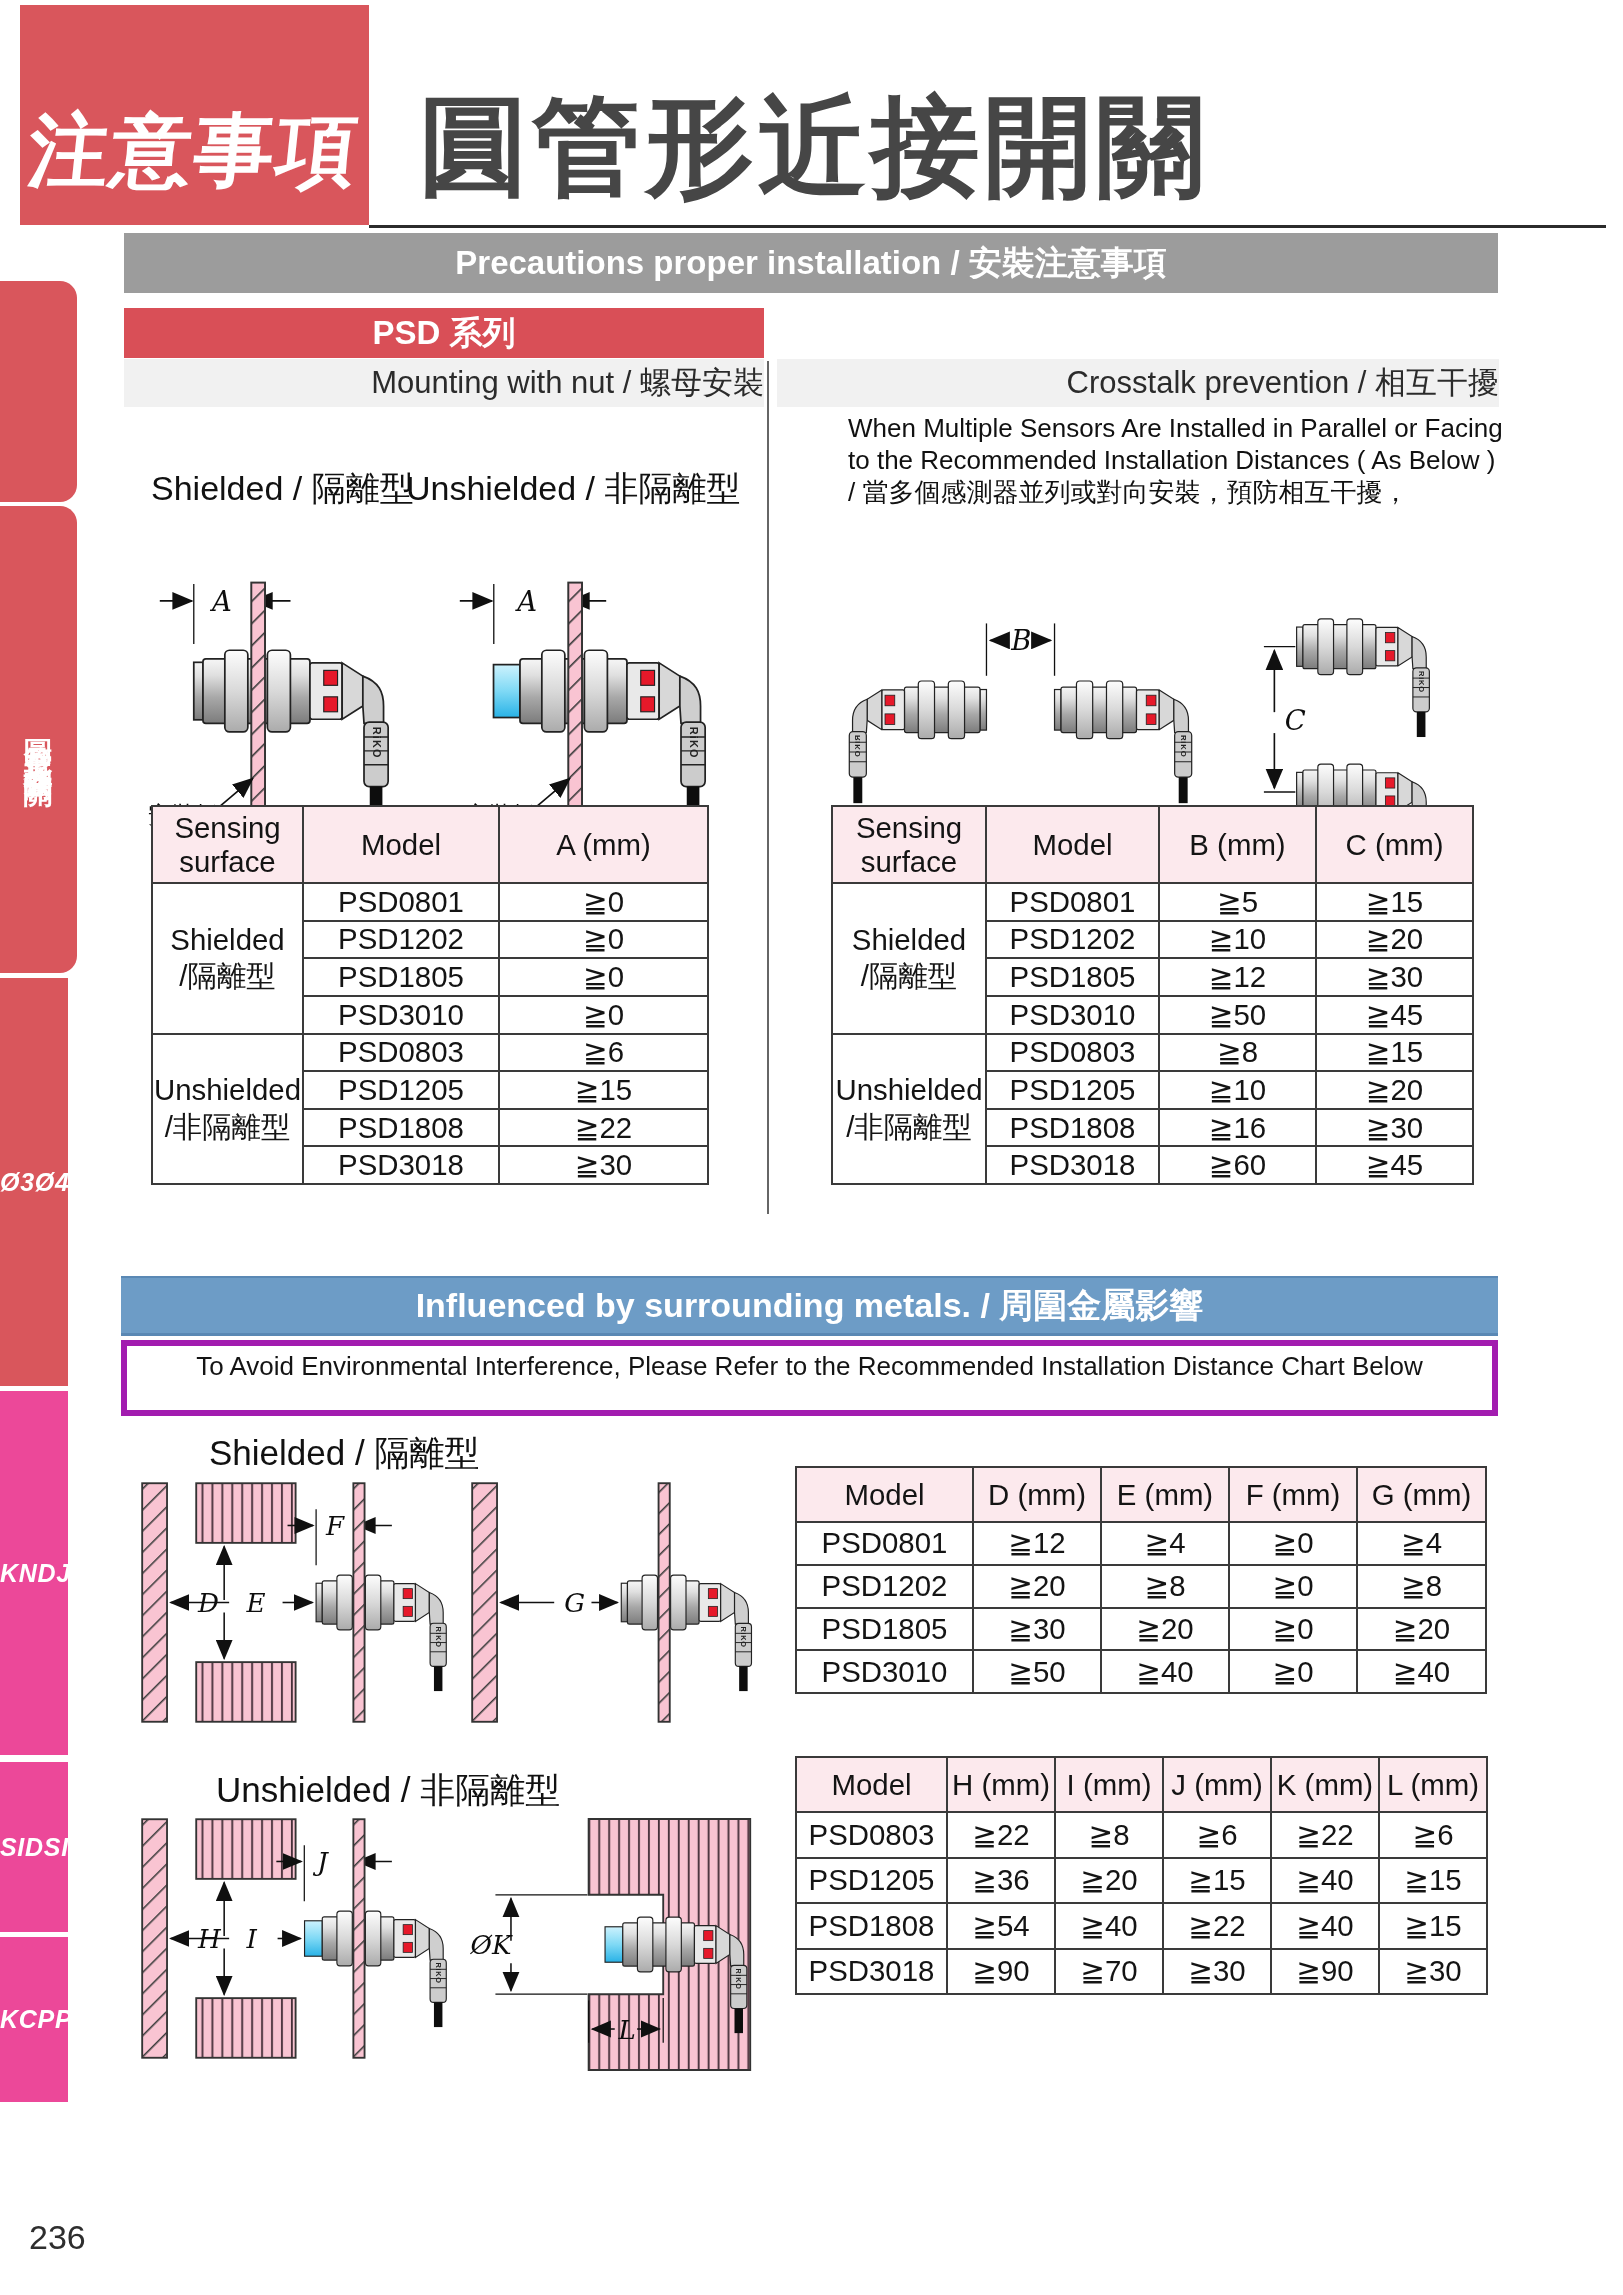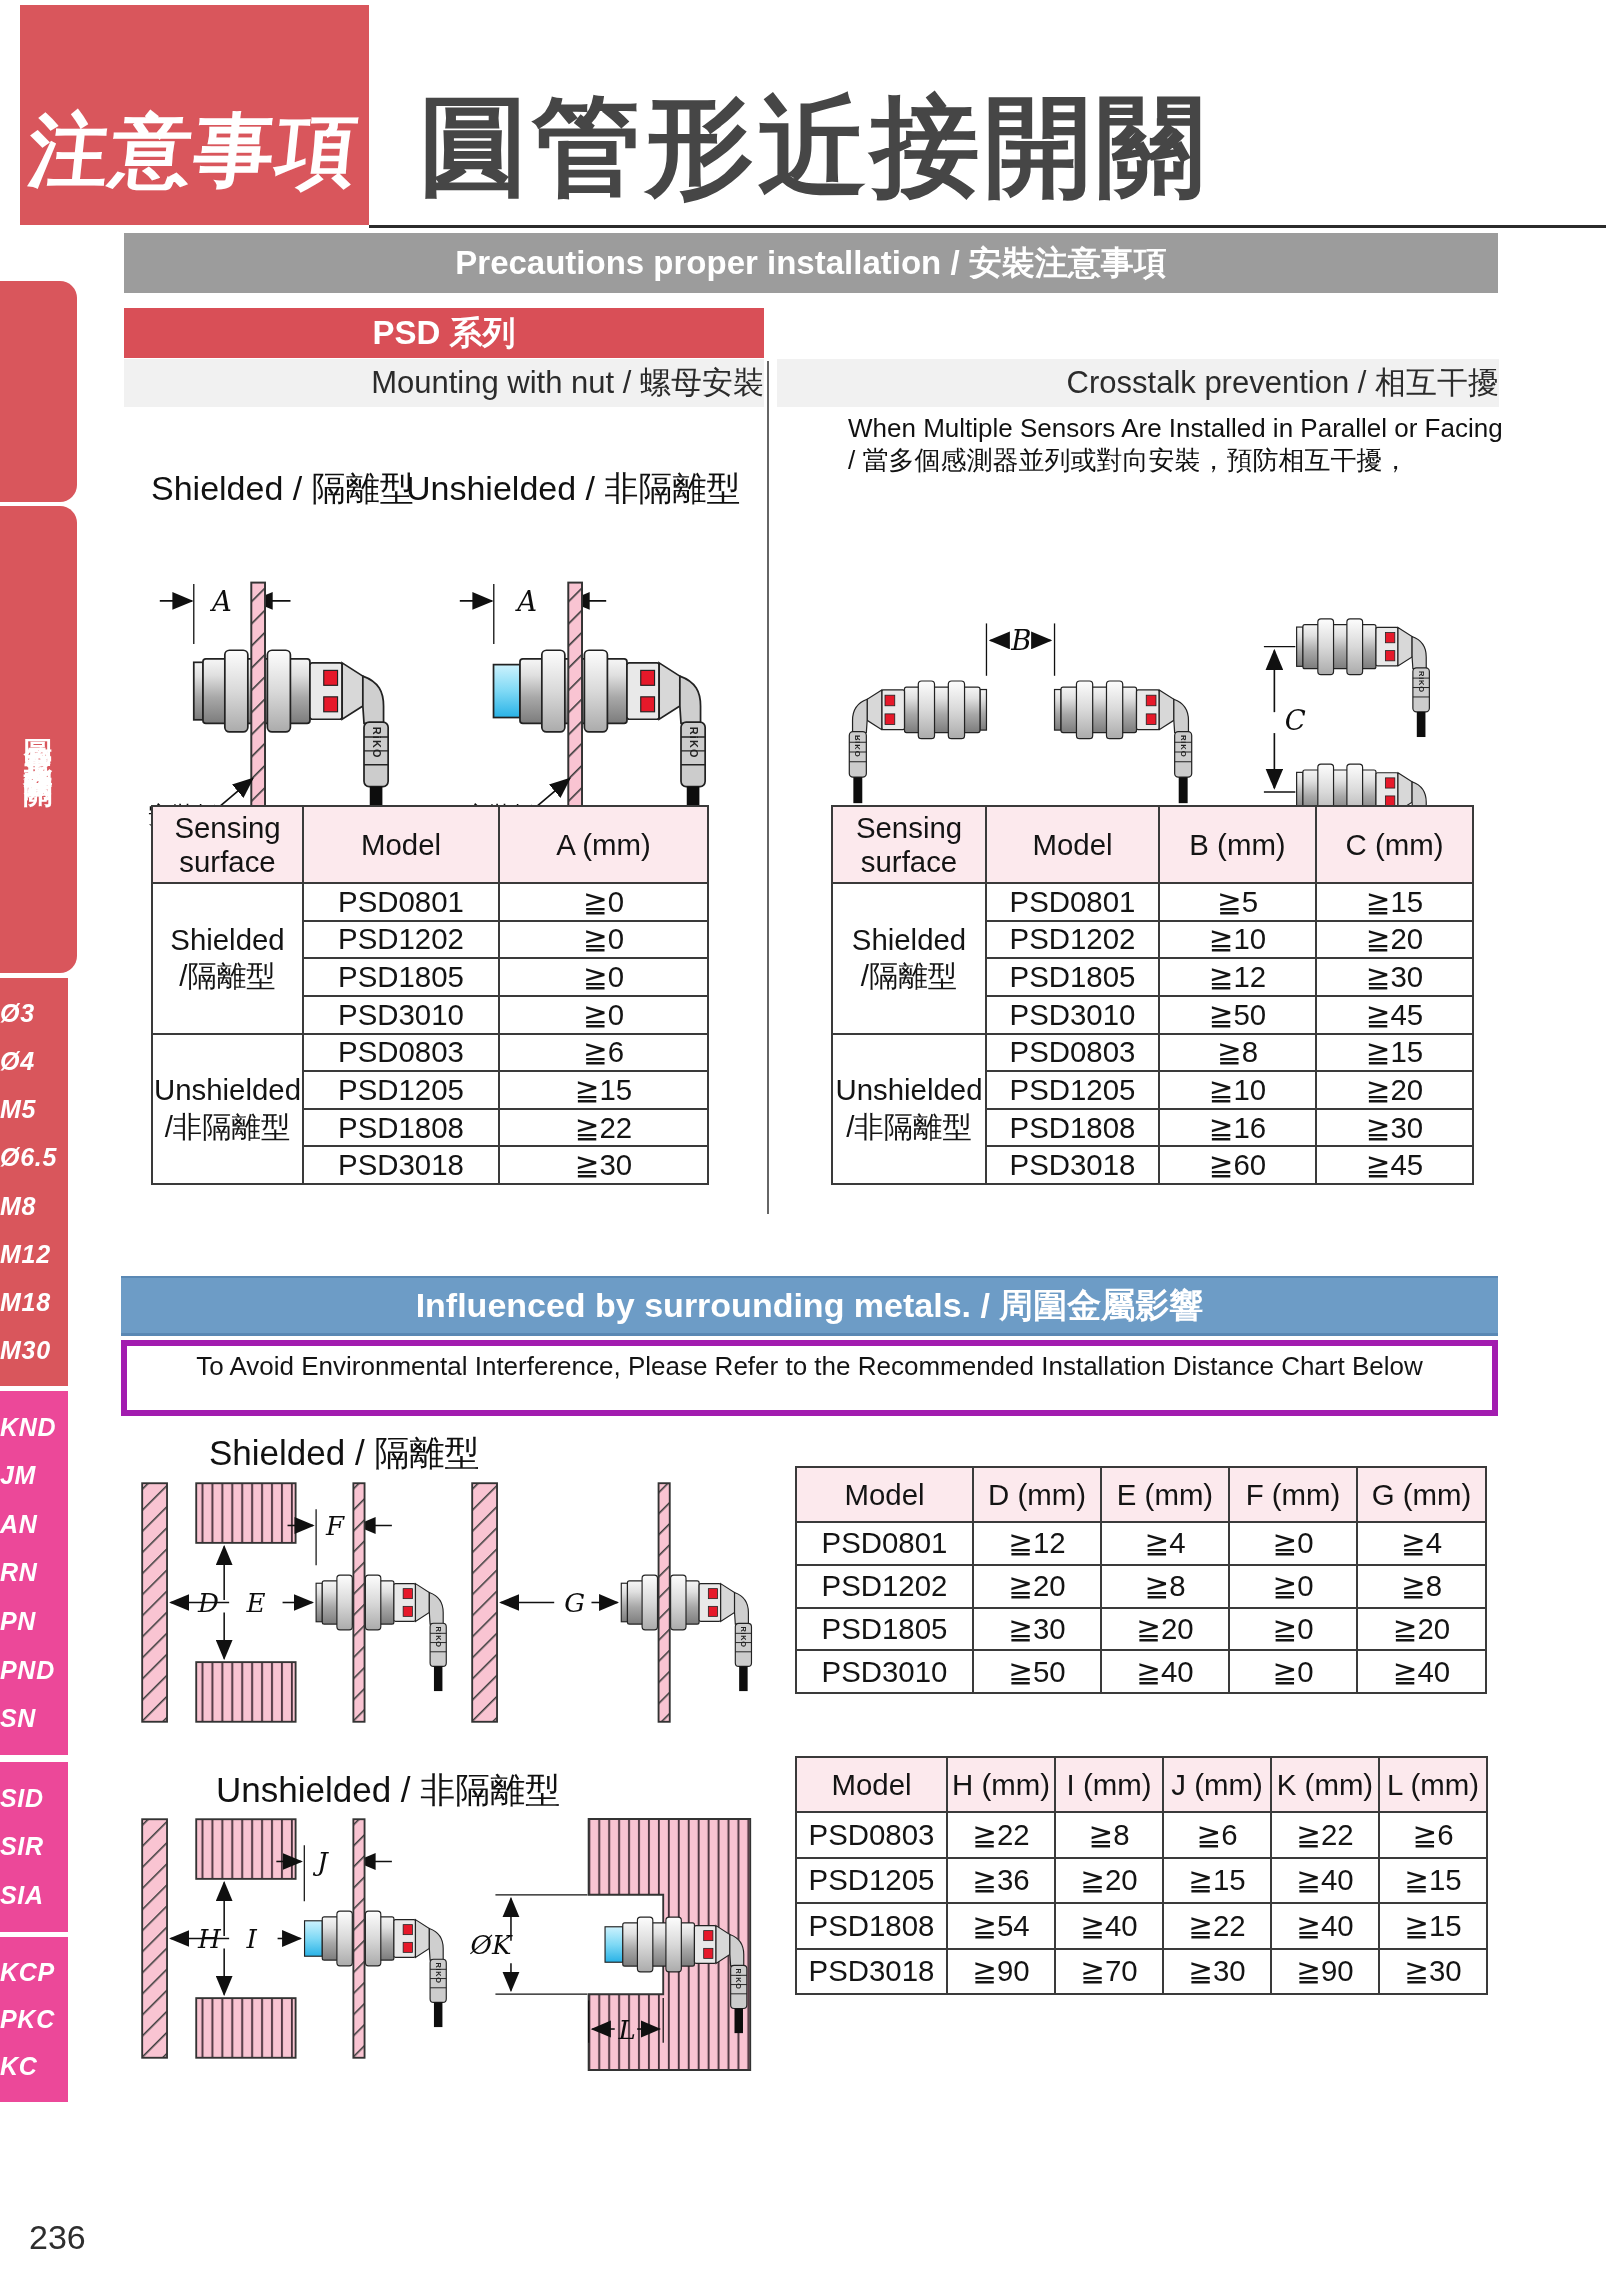--- a/index.html
+++ b/index.html
@@ -33,22 +33,22 @@
   .glabel div{line-height:1.25}
   
   .banner-blue{left:121px;top:1276px;width:1377px;height:60px;background:#6d9cc6;
     border-top:2.6px solid #5a88b4;border-bottom:3.3px solid #5a88b4;box-sizing:border-box;
     color:#fff;font-size:34px;font-weight:bold;text-align:center;line-height:55px}
   .note-box{left:121px;top:1340px;width:1377px;height:76px;border:6px solid #a21caf;box-sizing:border-box;
     text-align:center;font-size:26px;line-height:34px;padding-top:3.3px;background:#fff}
   
   .sb{background:#d9565c}
   .sb-tab{width:77px;border-radius:0 17px 17px 0}
-  .sb-items{width:68px;display:flex;flex-direction:column;justify-content:space-around;
-    align-items:flex-start;padding:11.8px 6.5px 11.8px 0;box-sizing:border-box}
+  .sb-items{width:68px;display:flex;flex-direction:row;justify-content:space-around;
+    align-items:center;padding:11.8px 6.5px 11.8px 0;box-sizing:border-box}
   .sb-items div{color:#fff;font-size:25px;font-weight:bold;font-style:italic;letter-spacing:0.7px}
   .sb-gray{background:#ec4899}
   .vtext{width:100%;height:100%;display:flex;align-items:center;justify-content:center}
   .vtext span{writing-mode:vertical-rl;text-orientation:upright;color:#fff;font-size:29px;
     font-weight:bold;letter-spacing:6.5px}
   .pagenum{left:29px;top:2218px;font-size:34px;color:#2e2e2e}
   
   svg.dg{position:absolute;overflow:visible}
   .ext{stroke:#101010;stroke-width:2;fill:none}
   .dim{stroke:#101010;stroke-width:2.5;fill:none}
@@ -155,20 +155,21 @@
   <div>KC</div>
 </div>
 
 <div class="abs psd-banner">PSD 系列</div>
 <div class="abs band band-l">Mounting with nut / 螺母安裝</div>
 <div class="abs band band-r">Crosstalk prevention / 相互干擾</div>
 <div class="abs vdivider"></div>
 
 <div class="abs para">
   <div>When Multiple Sensors Are Installed in Parallel or Facing</div>
+  <div>to the Recommended Installation Distances ( As Below )</div>
   <div>/ 當多個感測器並列或對向安裝，預防相互干擾，</div>
 </div>
 
 <div class="abs sublabel" style="left:151px;top:466px">Shielded / 隔離型</div>
 <div class="abs sublabel" style="left:406px;top:466px">Unshielded / 非隔離型</div>
 
 <svg class="dg" style="left:128px;top:546px;width:308px;height:281px" viewBox="0 0 470 430">
   <line class="ext" x1="100" y1="58" x2="100" y2="150"></line>
   <line class="dim" x1="48" y1="84" x2="97" y2="84" marker-end="url(#ah)"></line>
   <line class="dim" x1="248" y1="84" x2="191" y2="84" marker-end="url(#ah)"></line>

